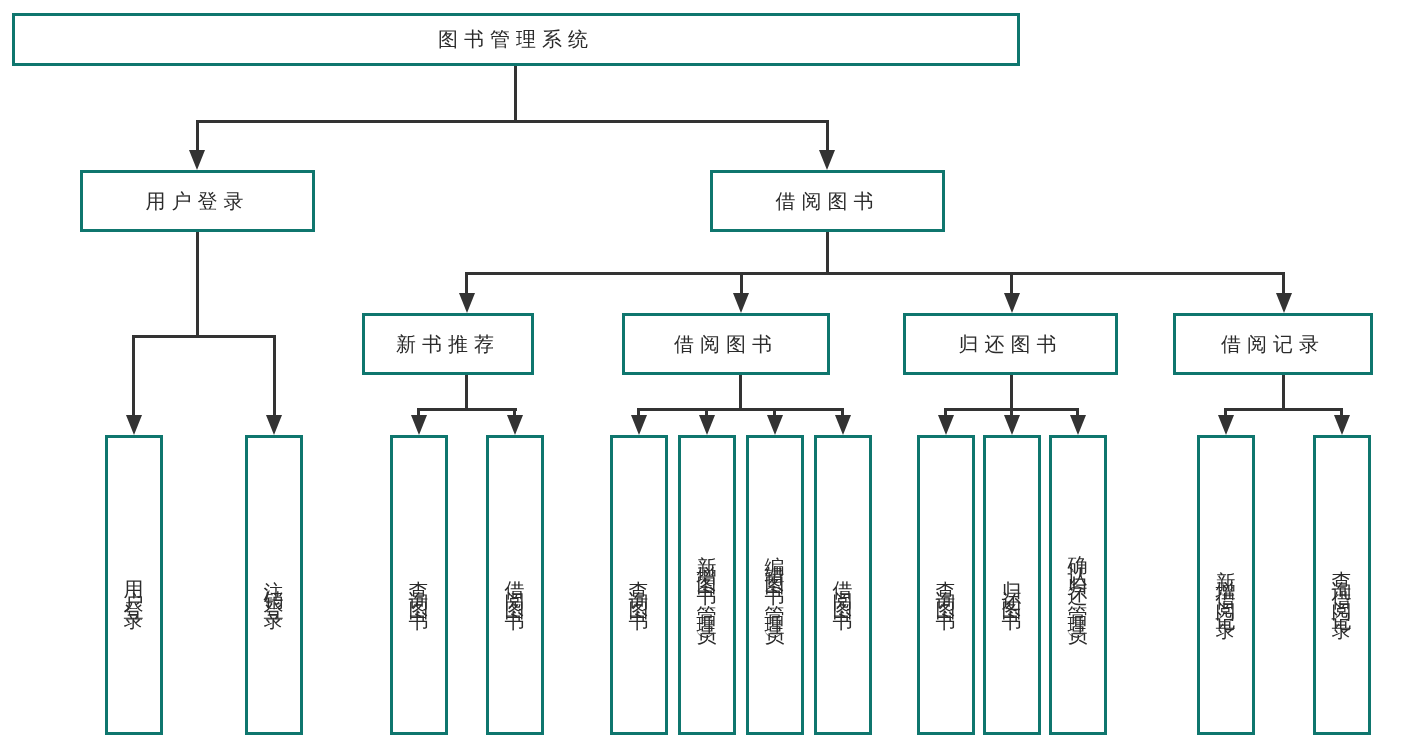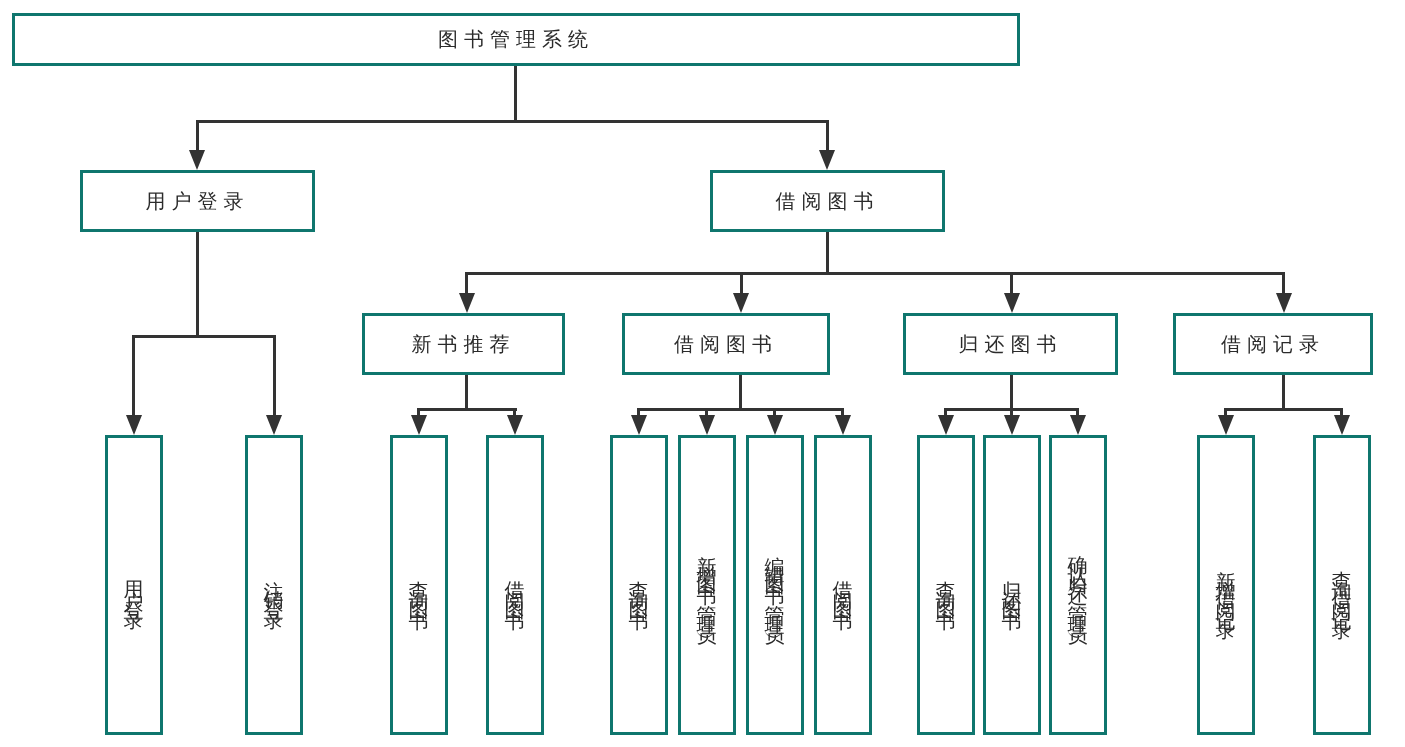--- a/index.html
+++ b/index.html
@@ -61,21 +61,21 @@
   <div class="hline" style="left:465px;top:272px;width:820px;height:3px"></div>
   <div class="vline" style="left:465px;top:275px;width:3px;height:18px"></div>
   <div class="arrow" style="left:459px;top:293px"></div>
   <div class="vline" style="left:740px;top:275px;width:3px;height:18px"></div>
   <div class="arrow" style="left:733px;top:293px"></div>
   <div class="vline" style="left:1010px;top:275px;width:3px;height:18px"></div>
   <div class="arrow" style="left:1004px;top:293px"></div>
   <div class="vline" style="left:1282px;top:275px;width:3px;height:18px"></div>
   <div class="arrow" style="left:1276px;top:293px"></div>
 
-  <div class="box" style="left:362px;top:313px;width:203px;height:62px">
+  <div class="box" style="left:362px;top:313px;width:172px;height:62px">
     <span class="hlabel">新书推荐</span>
   </div>
   <div class="box" style="left:622px;top:313px;width:208px;height:62px">
     <span class="hlabel">借阅图书</span>
   </div>
   <div class="box" style="left:903px;top:313px;width:215px;height:62px">
     <span class="hlabel">归还图书</span>
   </div>
   <div class="box" style="left:1173px;top:313px;width:200px;height:62px">
     <span class="hlabel">借阅记录</span>

